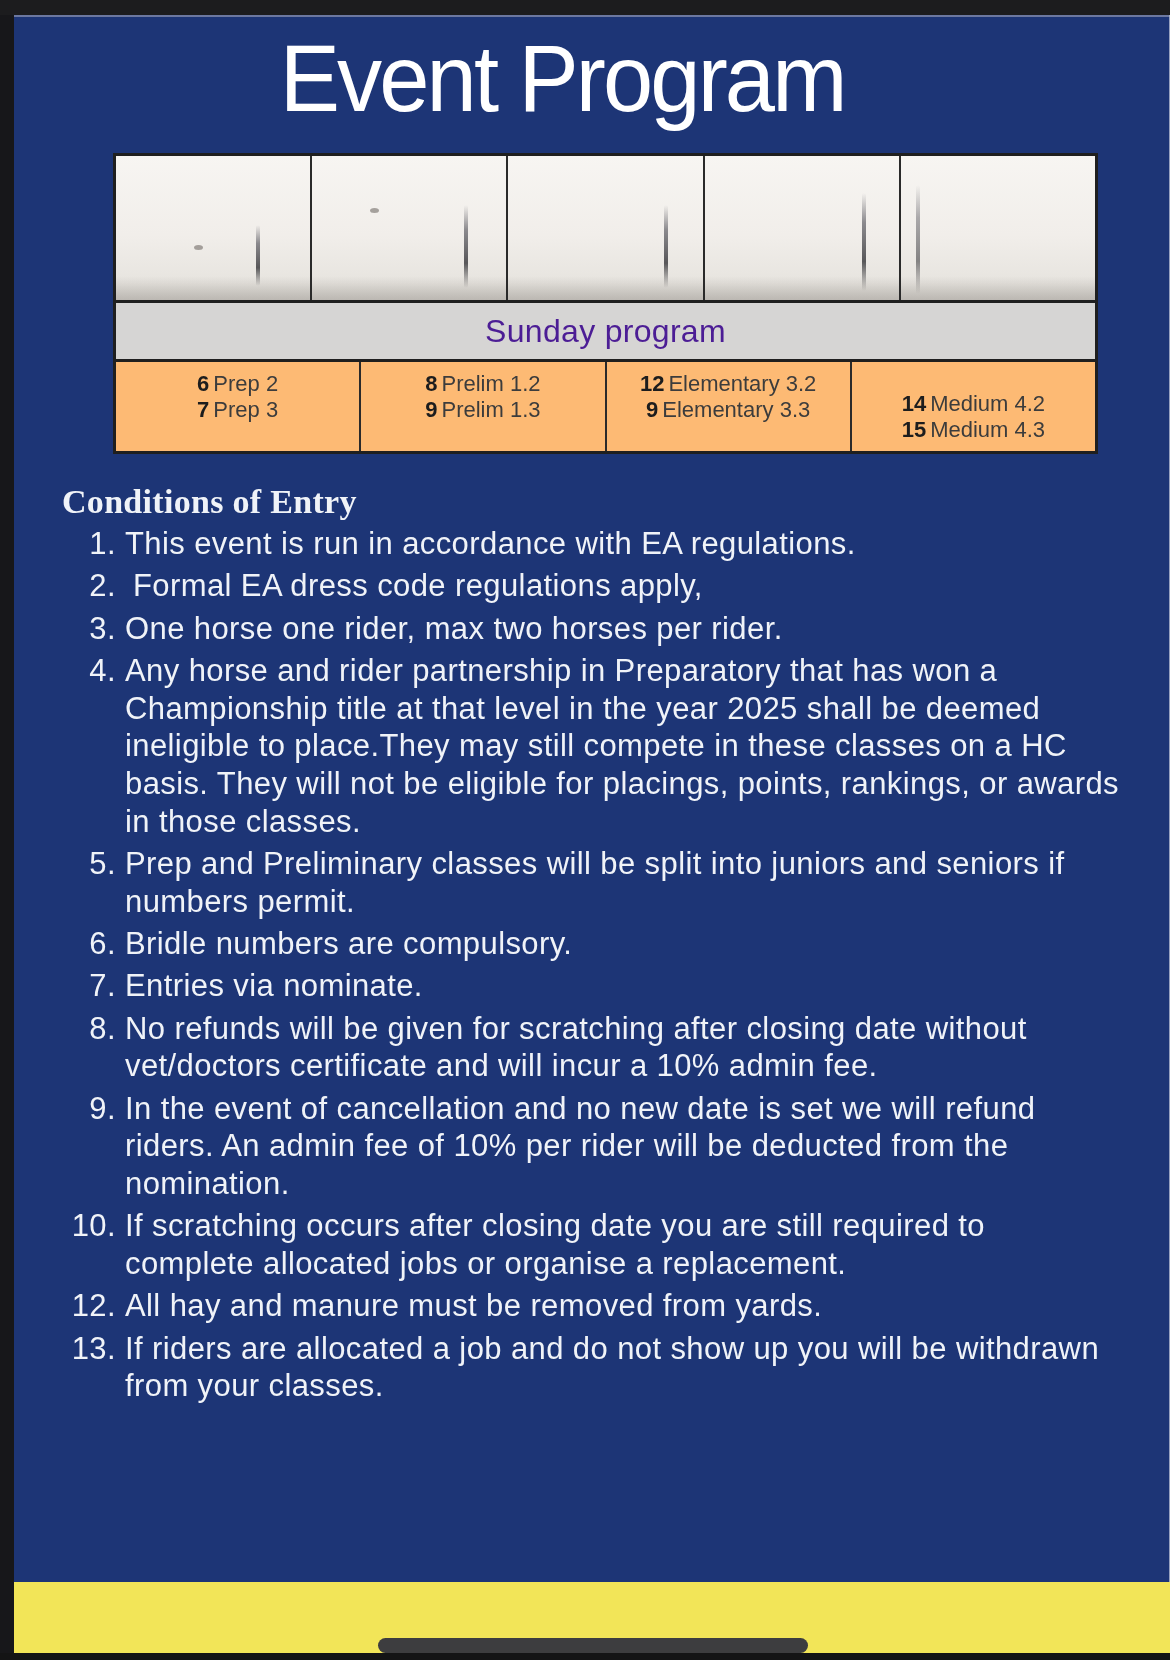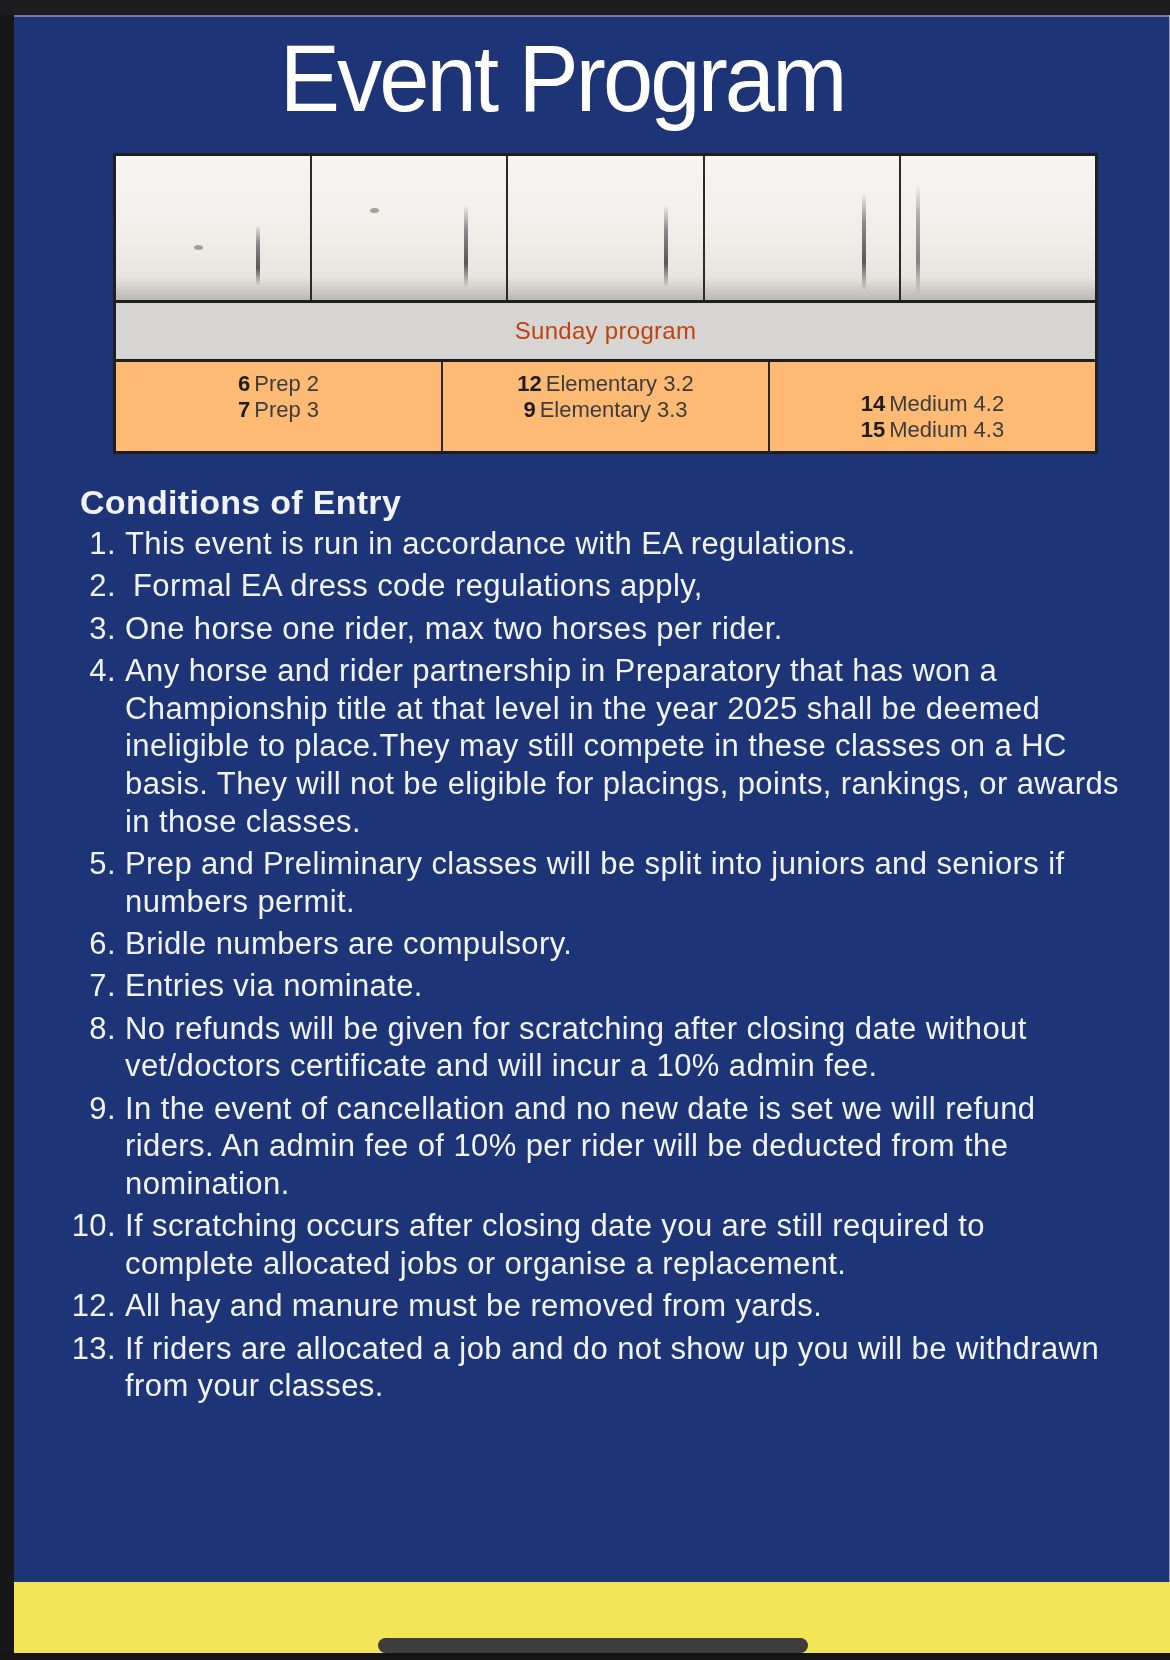--- a/index.html
+++ b/index.html
@@ -43,37 +43,37 @@
     position:absolute;left:0;right:0;bottom:0;height:24px;
     background:linear-gradient(180deg,rgba(120,114,105,0) 0%,rgba(110,105,98,.28) 100%);
   }
   .photo-cell .dot{
     position:absolute;width:9px;height:5px;border-radius:50%;
     background:rgba(70,65,60,.45);
   }
   .header-row{
     height:56px;border-bottom:3px solid #1f1f1f;background:var(--table_header_grey,#d6d5d4);
     display:flex;align-items:center;justify-content:center;
-    font-size:24px;color:#c2410c;letter-spacing:.3px;
+    font-size:32px;color:#4c1d95;letter-spacing:.3px;
   }
   .class-row{display:flex;background:#fdba74;}
   .class-cell{
     flex:1;border-right:2px solid #2a2a2a;text-align:center;
     padding:9px 0 8px;font-size:22px;line-height:26px;color:#3c3c3c;
   }
   .class-cell:last-child{border-right:none;margin-top:20px;}
   .class-cell .num{font-weight:bold;color:#1d1d1d;margin-right:4px;}
 
   
   .conditions{
     position:absolute;top:467px;left:42px;width:1063px;
     color:var(--text_white,#f0f3f8);
   }
   .conditions h2{
-    margin:0 0 3px 24px;font-size:34px;line-height:40px;font-weight:bold;letter-spacing:.3px;
+    margin:0 0 3px 6px;font-size:34px;line-height:40px;font-weight:bold;letter-spacing:.3px;font-family:Liberation Serif, serif;
   }
   ol.cond-list{list-style:none;margin:0;padding:0;font-size:31px;line-height:37.6px;letter-spacing:.4px;}
   ol.cond-list li{display:flex;margin:0 0 4.8px 0;}
   ol.cond-list .mark{flex:none;width:60px;text-align:right;margin-right:9px;}
   ol.cond-list .txt{flex:1;}
 
   
   .footer{
     position:absolute;left:0;right:0;bottom:0;height:71px;
     background:var(--footer_yellow,#f2e558);
@@ -125,20 +125,24 @@
     <div class="header-row">
       <span>Sunday program</span>
     </div>
 
     <div class="class-row">
       <div class="class-cell">
         <div><span class="num">6</span><span>Prep 2</span></div>
         <div><span class="num">7</span><span>Prep 3</span></div>
       </div>
       <div class="class-cell">
+        <div><span class="num">8</span><span>Prelim 1.2</span></div>
+        <div><span class="num">9</span><span>Prelim 1.3</span></div>
+      </div>
+      <div class="class-cell">
         <div><span class="num">12</span><span>Elementary 3.2</span></div>
         <div><span class="num">9</span><span>Elementary 3.3</span></div>
       </div>
       <div class="class-cell">
         <div><span class="num">14</span><span>Medium 4.2</span></div>
         <div><span class="num">15</span><span>Medium 4.3</span></div>
       </div>
     </div>
   </div>
 

